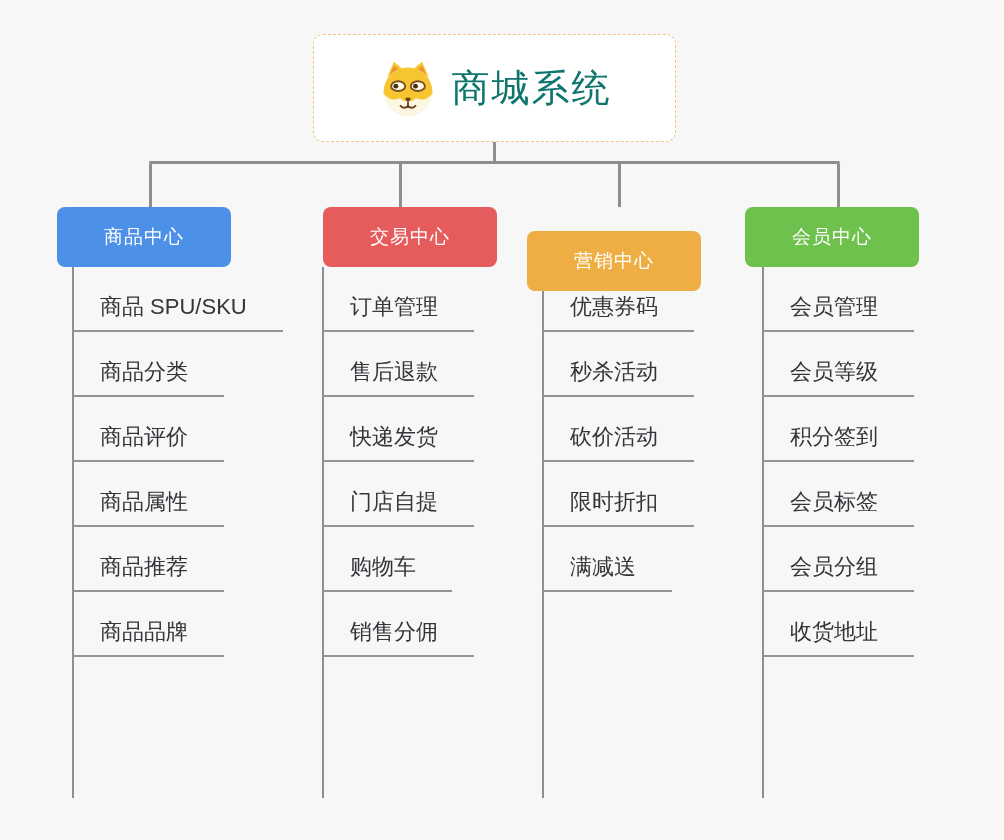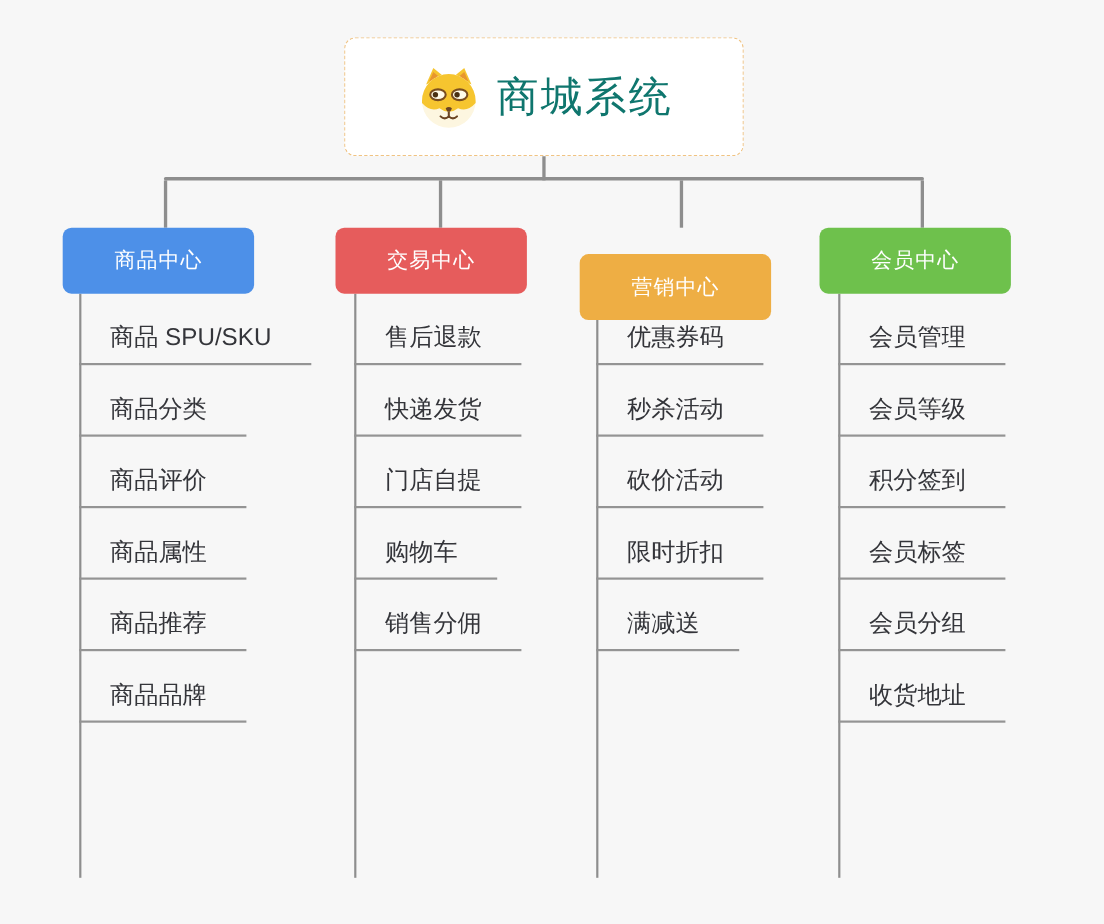--- a/index.html
+++ b/index.html
@@ -60,21 +60,21 @@
     display: flex;
     align-items: center;
     justify-content: center;
     color: #ffffff;
     font-size: 19px;
     letter-spacing: 1px;
     white-space: nowrap;
     cursor: default;
   }
   .branch-1 { left: 57px; }
-  .branch-2 { left: 305px; text-align: center; }
+  .branch-2 { left: 323px; text-align: center; }
   .branch-3 { left: 527px; }
   .branch-4 { left: 745px; }
 
   
   .col {
     position: absolute;
     top: 267px;
   }
   .col-1 { left: 72px; }
   .col-2 { left: 322px; }
@@ -149,20 +149,21 @@
   <div class="col col-1">
     <div class="child-node">商品 SPU/SKU</div>
     <div class="child-node">商品分类</div>
     <div class="child-node">商品评价</div>
     <div class="child-node">商品属性</div>
     <div class="child-node">商品推荐</div>
     <div class="child-node">商品品牌</div>
   </div>
 
   <div class="col col-2">
+    <div class="child-node">订单管理</div>
     <div class="child-node">售后退款</div>
     <div class="child-node">快递发货</div>
     <div class="child-node">门店自提</div>
     <div class="child-node">购物车</div>
     <div class="child-node">销售分佣</div>
   </div>
 
   <div class="col col-3">
     <div class="child-node">优惠券码</div>
     <div class="child-node">秒杀活动</div>

